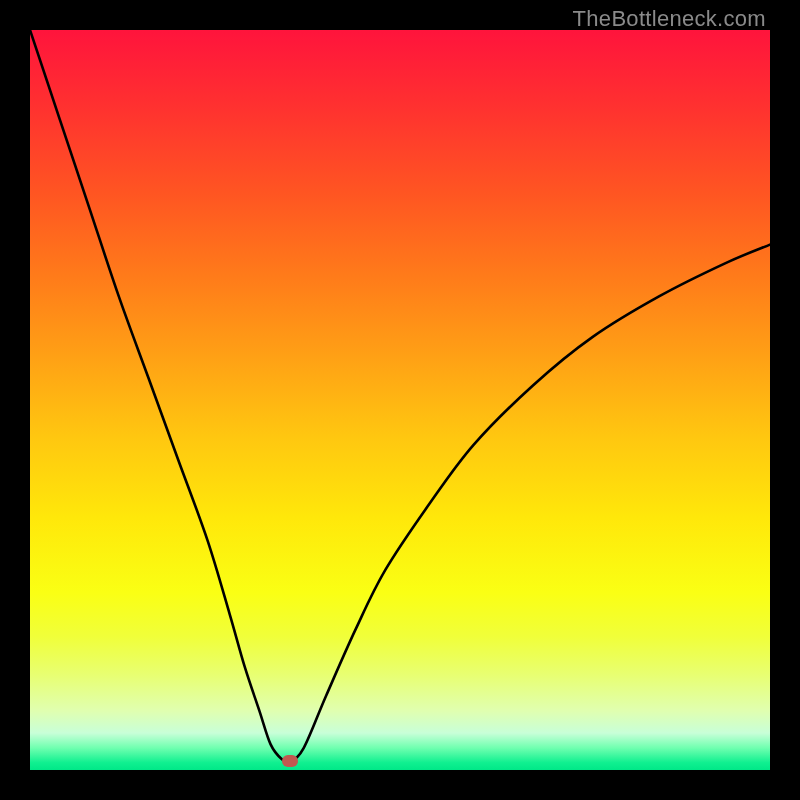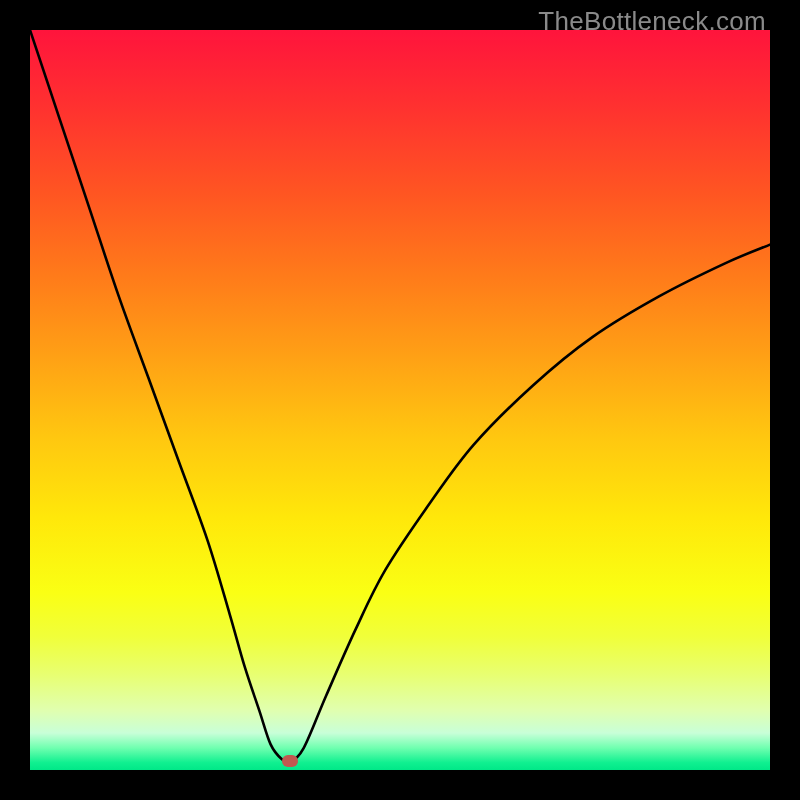--- a/index.html
+++ b/index.html
@@ -33,21 +33,21 @@
       #70ffb0 97%,
       #10f090 99%,
       #00e888 100%
     );
   }
   .watermark {
     position: absolute;
     top: 6px;
     right: 34px;
     color: #8a8a8a;
-    font-size: 26px;
+    font-size: 22px;
     font-weight: 400;
     letter-spacing: 0.3px;
   }
   .curve-svg {
     position: absolute;
     left: 0;
     top: 0;
     width: 740px;
     height: 740px;
   }

